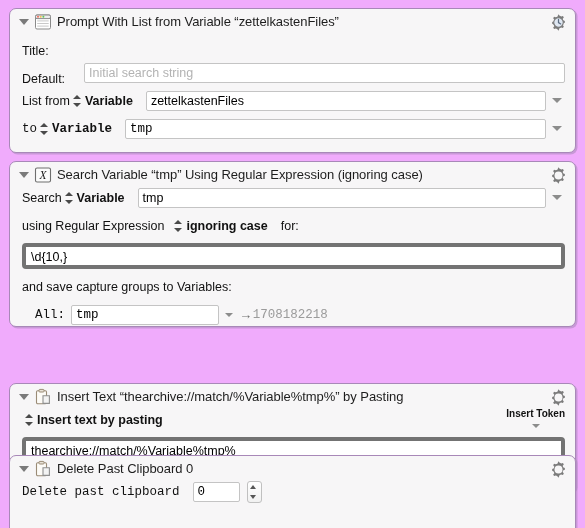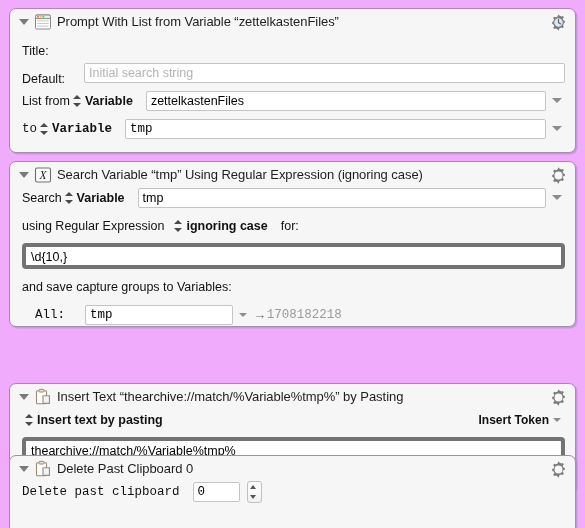--- a/index.html
+++ b/index.html
@@ -201,26 +201,27 @@
     border-radius: 4px;
     box-sizing: border-box;
     padding: 3px 5px;
     font-size: 12.5px;
     color: #000;
     white-space: pre;
     overflow: hidden;
   }
 
   .insert-token {
-    font-size: 12px;
+    font-size: 10px;
     font-weight: bold;
     color: #111;
     display: flex;
     align-items: center;
     white-space: nowrap;
+    flex-direction: column;
   }
 
   .stepper {
     width: 13px;
     height: 20px;
     border: 1px solid #c0c0c0;
     border-radius: 3px;
     background: linear-gradient(#ffffff, #f1f1f1);
     margin-left: 7px;
     flex: 0 0 13px;
@@ -244,21 +245,21 @@
     background: #fff;
     border: 1px solid #c4c4c4;
     border-radius: 2px;
     box-sizing: border-box;
     display: flex;
     align-items: center;
     padding: 0 4px;
     font-size: 12.5px;
   }
 
-  .row-label-gap { margin-right: 20px; }
+  .row-label-gap { margin-right: 6px; }
 </style>
 </head>
 <body>
 
 <div id="app">
 
   <div class="action" style="top:8px; height:145px;">
     <div class="action-header">
       <div class="disclosure"></div>
       <svg class="action-icon" viewBox="0 0 18 18">

